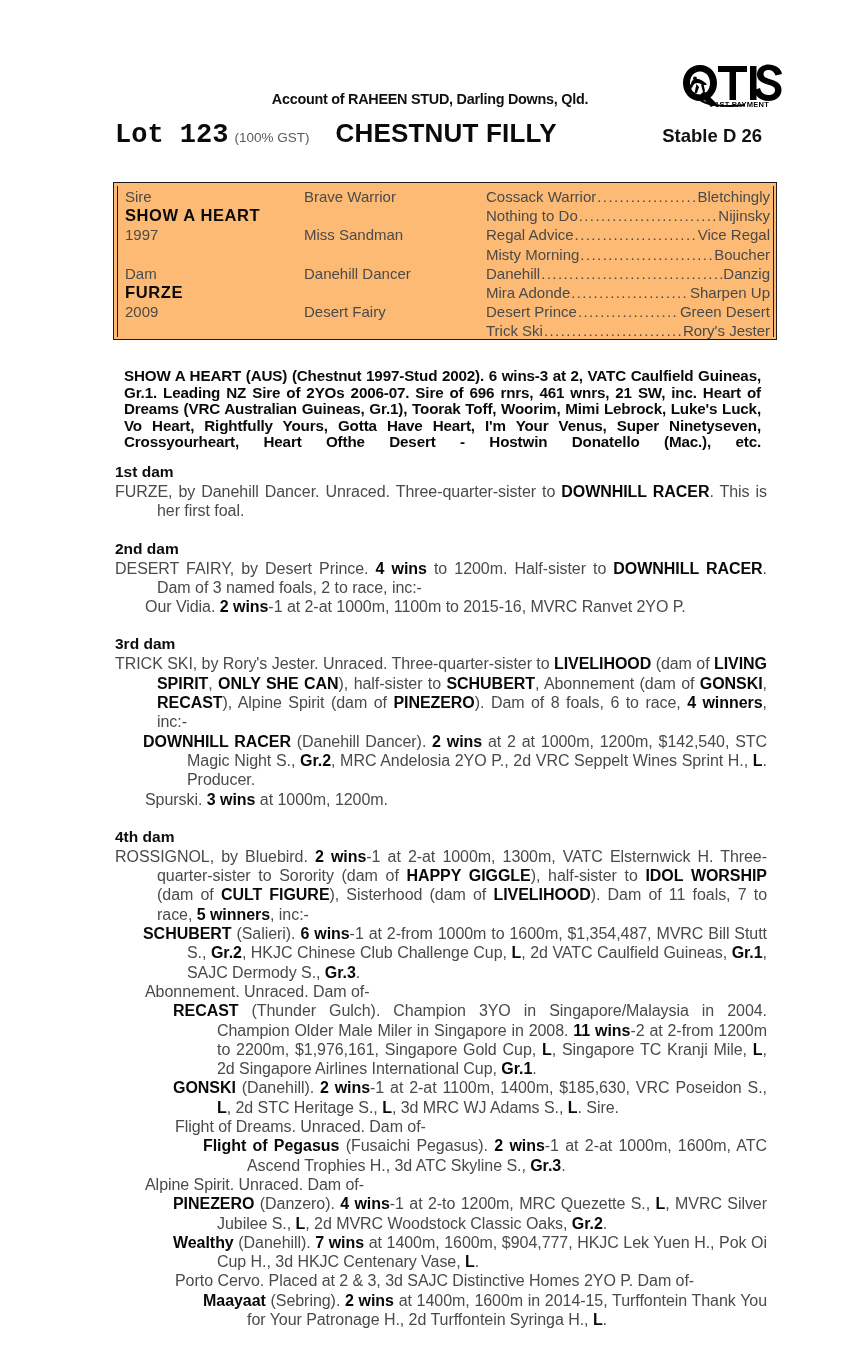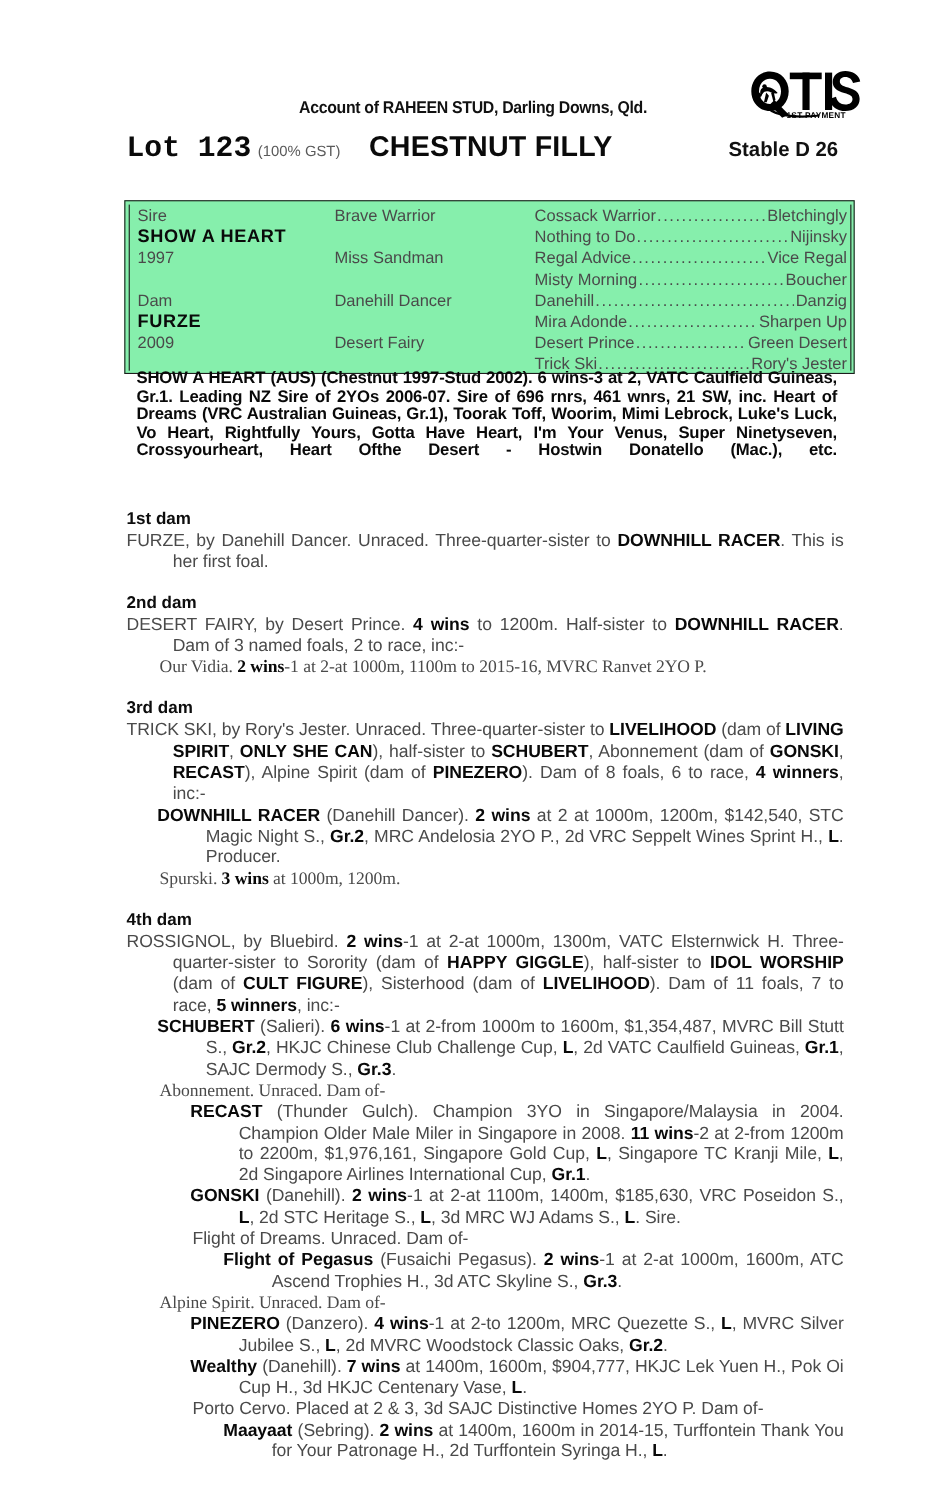--- a/index.html
+++ b/index.html
@@ -122,21 +122,21 @@
 
   
   .ped-table {
     position: absolute;
     left: 113px;
     top: 182px;
     width: 664px;
     height: 158px;
     border: 1.2px solid #1c1c1c;
     box-sizing: border-box;
-    background: #86efac;
+    background: #fdba74;
   }
   .ped-inner {
     position: absolute;
     left: 2.5px; top: 2.5px;
     right: 2.5px; bottom: 2.5px;
     border-left: 1.2px solid #1c1c1c;
     border-right: 1.2px solid #1c1c1c;
     box-sizing: border-box;
   }
   .ped-grid {
@@ -196,21 +196,21 @@
     letter-spacing: 1.4px;
     font-size: 15px;
     line-height: 19.2px;
   }
   .ped-dot .sr { flex: 0 0 auto; }
 
   
   .sire-summary {
     position: absolute;
     left: 124px;
-    top: 336px;
+    top: 368px;
     width: 637px;
     font-size: 15.2px;
     font-weight: bold;
     line-height: 16.6px;
     color: #090909;
     text-align: justify;
     letter-spacing: -0.15px;
   }
   .sire-summary::after { content: ""; display: inline-block; width: 100%; }
 
@@ -239,21 +239,21 @@
     letter-spacing: -0.05px;
   }
   p.entry b, p.entry strong {
     color: #090909;
     font-weight: bold;
   }
   p.entry.h1 { padding-left: 42px; text-indent: -42px; }
   p.entry.h2 { padding-left: 72px; text-indent: -44px; }
   p.entry.h3 { padding-left: 102px; text-indent: -44px; }
   p.entry.h4 { padding-left: 132px; text-indent: -44px; }
-  p.entry.p1 { padding-left: 30px; text-indent: 0; font-family: Liberation Serif, serif; }
+  p.entry.p1 { padding-left: 30px; text-indent: 0; }
   p.entry.p2 { padding-left: 60px; text-indent: 0; }
   p.entry.nojust { text-align: left; }
 </style>
 </head>
 <body>
 
 <div class="page">
 
   <div class="header-zone">
 

